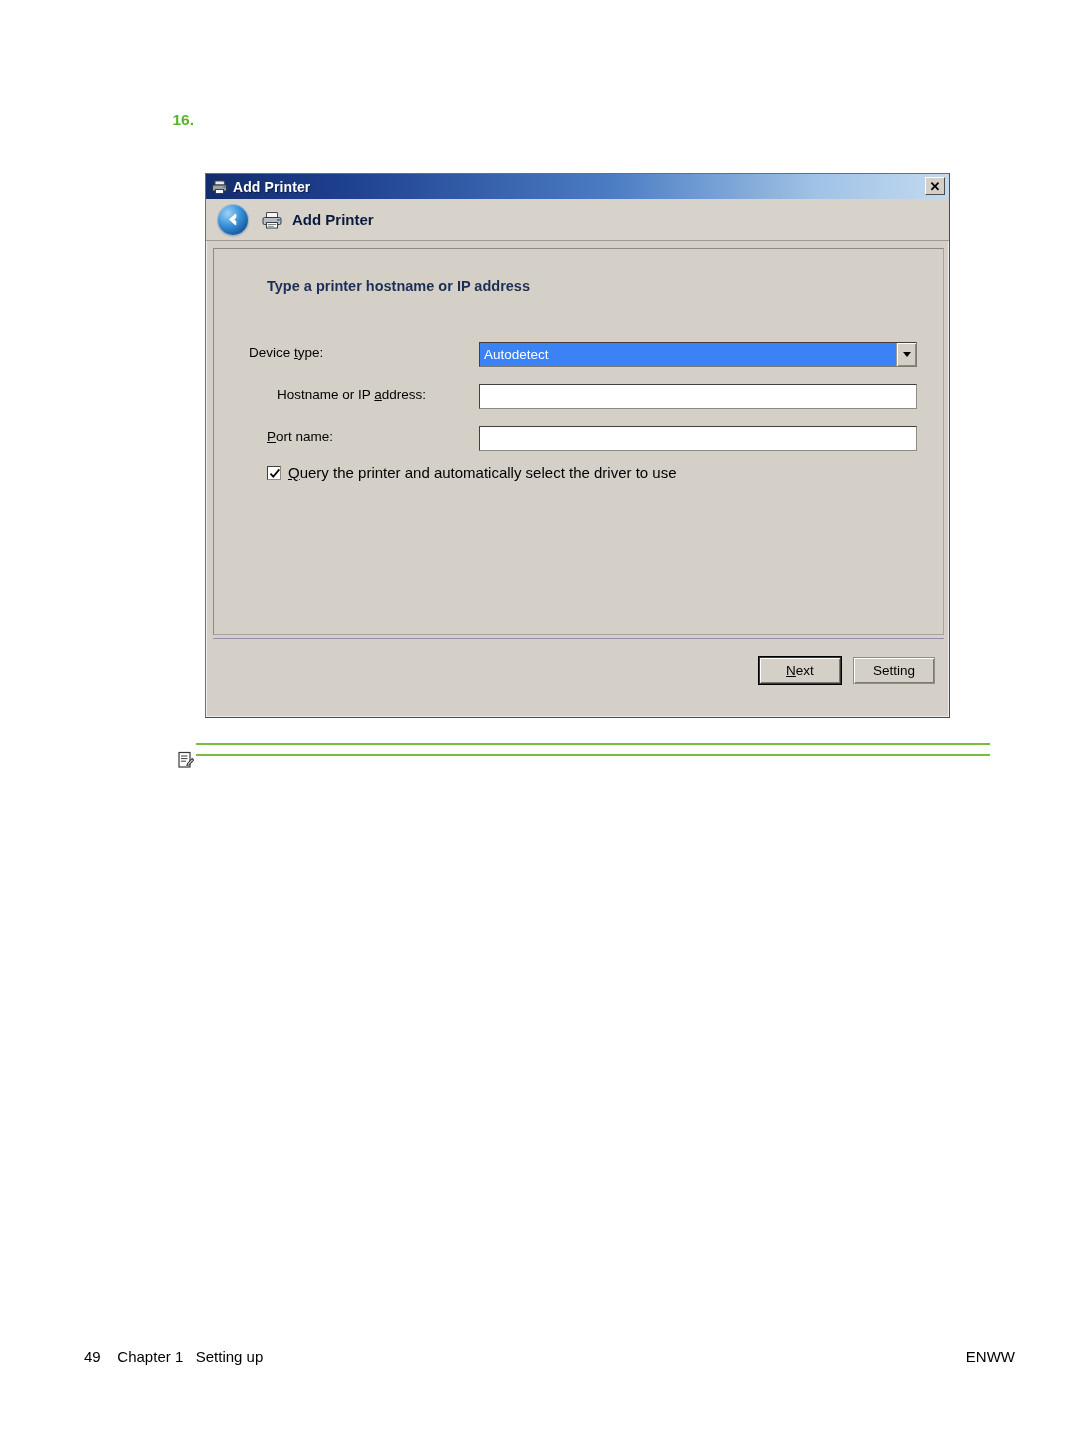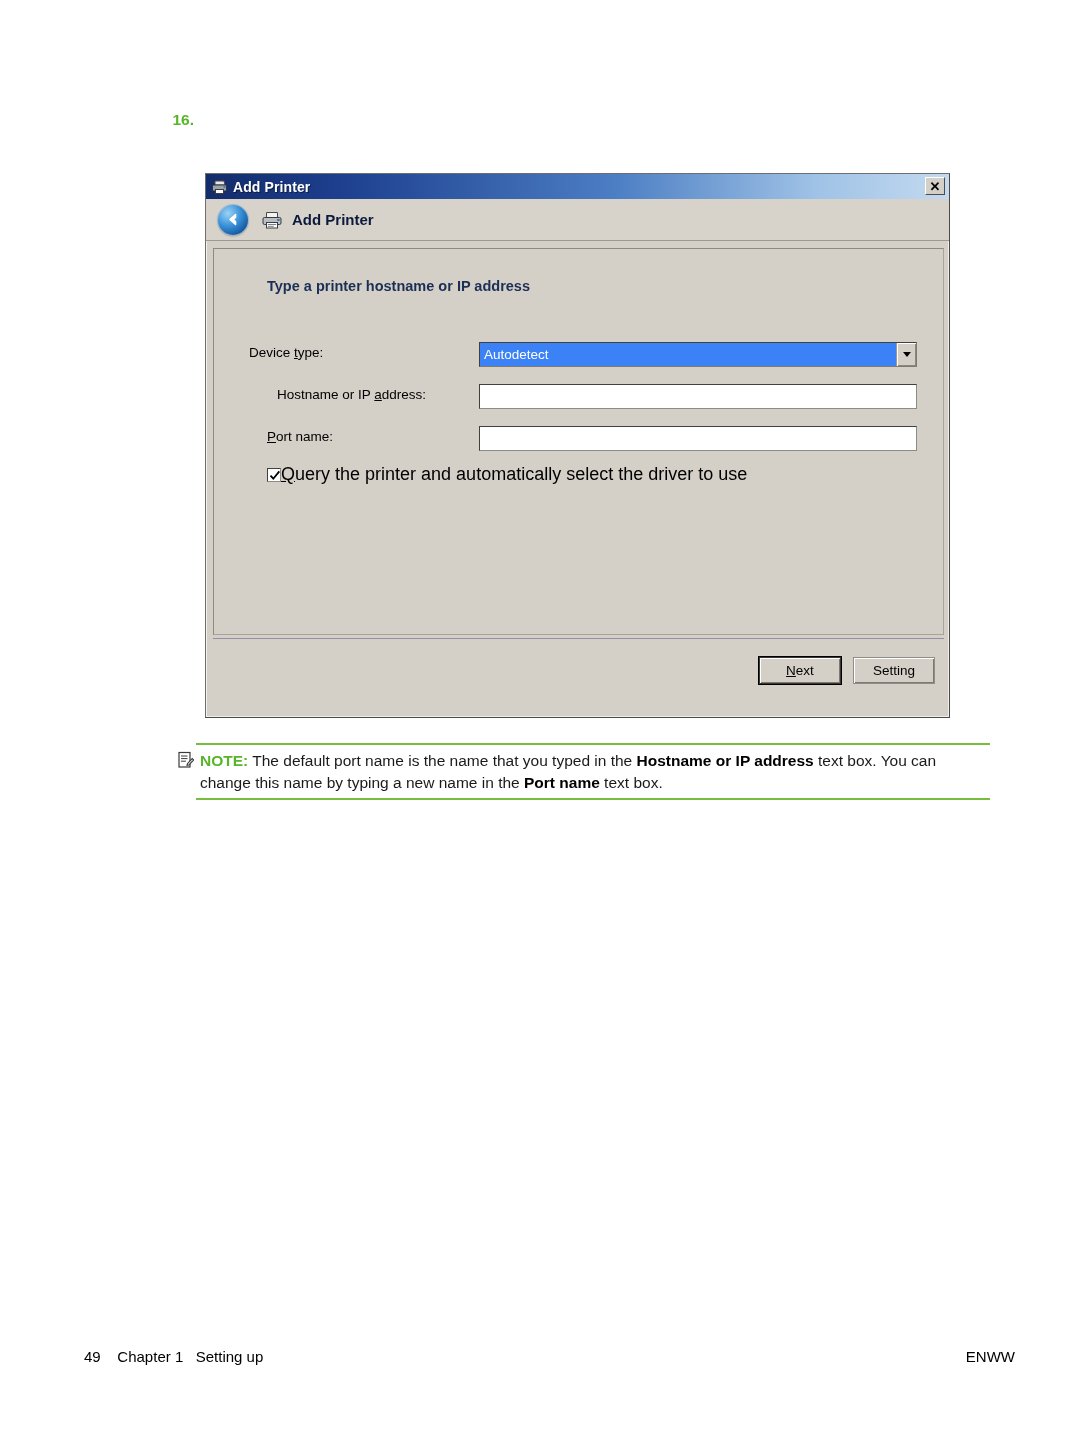--- a/index.html
+++ b/index.html
@@ -137,21 +137,21 @@
   .checkrow {
     position:absolute; left:53px; top:215px;
     display:flex; align-items:center; cursor:pointer;
   }
   .checkbox {
     width:14px; height:14px; background:#ffffff;
     border:1px solid #8e8b84; border-top-color:#43403b; border-left-color:#43403b;
     position:relative; flex:0 0 auto;
   }
   .checkbox svg { position:absolute; left:1px; top:1px; }
-  .checklabel { font-size:18px; color:#000; white-space:nowrap; }
+  .checklabel { margin-left:7px; font-size:15px; color:#000; white-space:nowrap; }
   .checklabel u { text-decoration:underline; }
 
   
   .dlg-sep {
     position:absolute; left:7px; top:464px; width:731px; height:1px;
     background:#9c8ba6;
   }
   .btnbar { position:absolute; right:14px; top:483px; display:flex; gap:12px; }
   .btn {
     width:82px; height:27px;
@@ -280,23 +280,20 @@
     <div class="note-body">
       <span class="note-icon">
         <svg width="16" height="18" viewBox="0 0 16 18">
           <rect x="1" y="1.5" width="11" height="14.5" fill="#ffffff" stroke="#3a3a3a" stroke-width="1.2"></rect>
           <line x1="3" y1="5" x2="9.5" y2="5" stroke="#3a3a3a" stroke-width="1"></line>
           <line x1="3" y1="7.6" x2="9.5" y2="7.6" stroke="#3a3a3a" stroke-width="1"></line>
           <line x1="3" y1="10.2" x2="8" y2="10.2" stroke="#3a3a3a" stroke-width="1"></line>
           <path d="M9.5 12.6 L14.2 7.6 L15.6 9 L10.9 14 L9 14.4 Z" fill="#ffffff" stroke="#3a3a3a" stroke-width="1.1"></path>
         </svg>
       </span>
-      <div class="note-text">
-        <span class="note-label">NOTE:</span><span>   The default port name is the name that you typed in the <b>Hostname or IP address</b> text box. You can change this name by typing a new name in the <b>Port name</b> text box.</span>
-      </div>
     </div>
     <div class="note-rule bottom"></div>
   </div>
 
   <div class="footer">
     <span class="footer-left">49    Chapter 1   Setting up</span>
     <span class="footer-right">ENWW</span>
   </div>
 
 </div>

